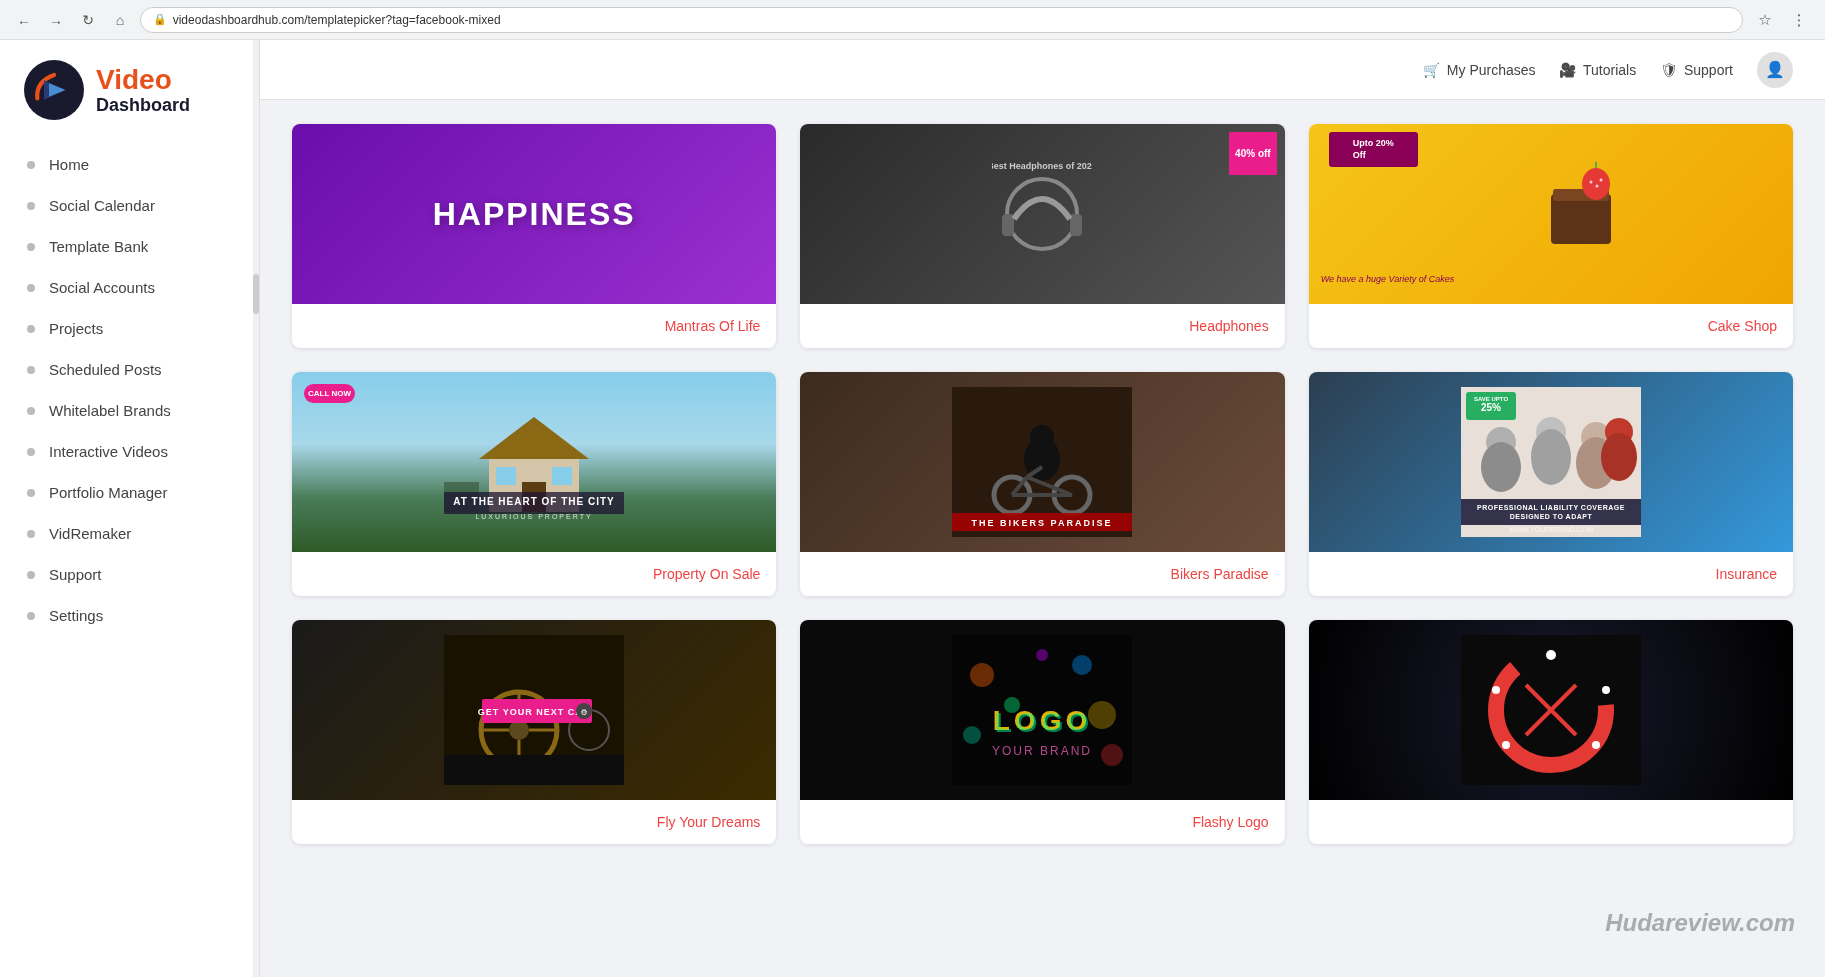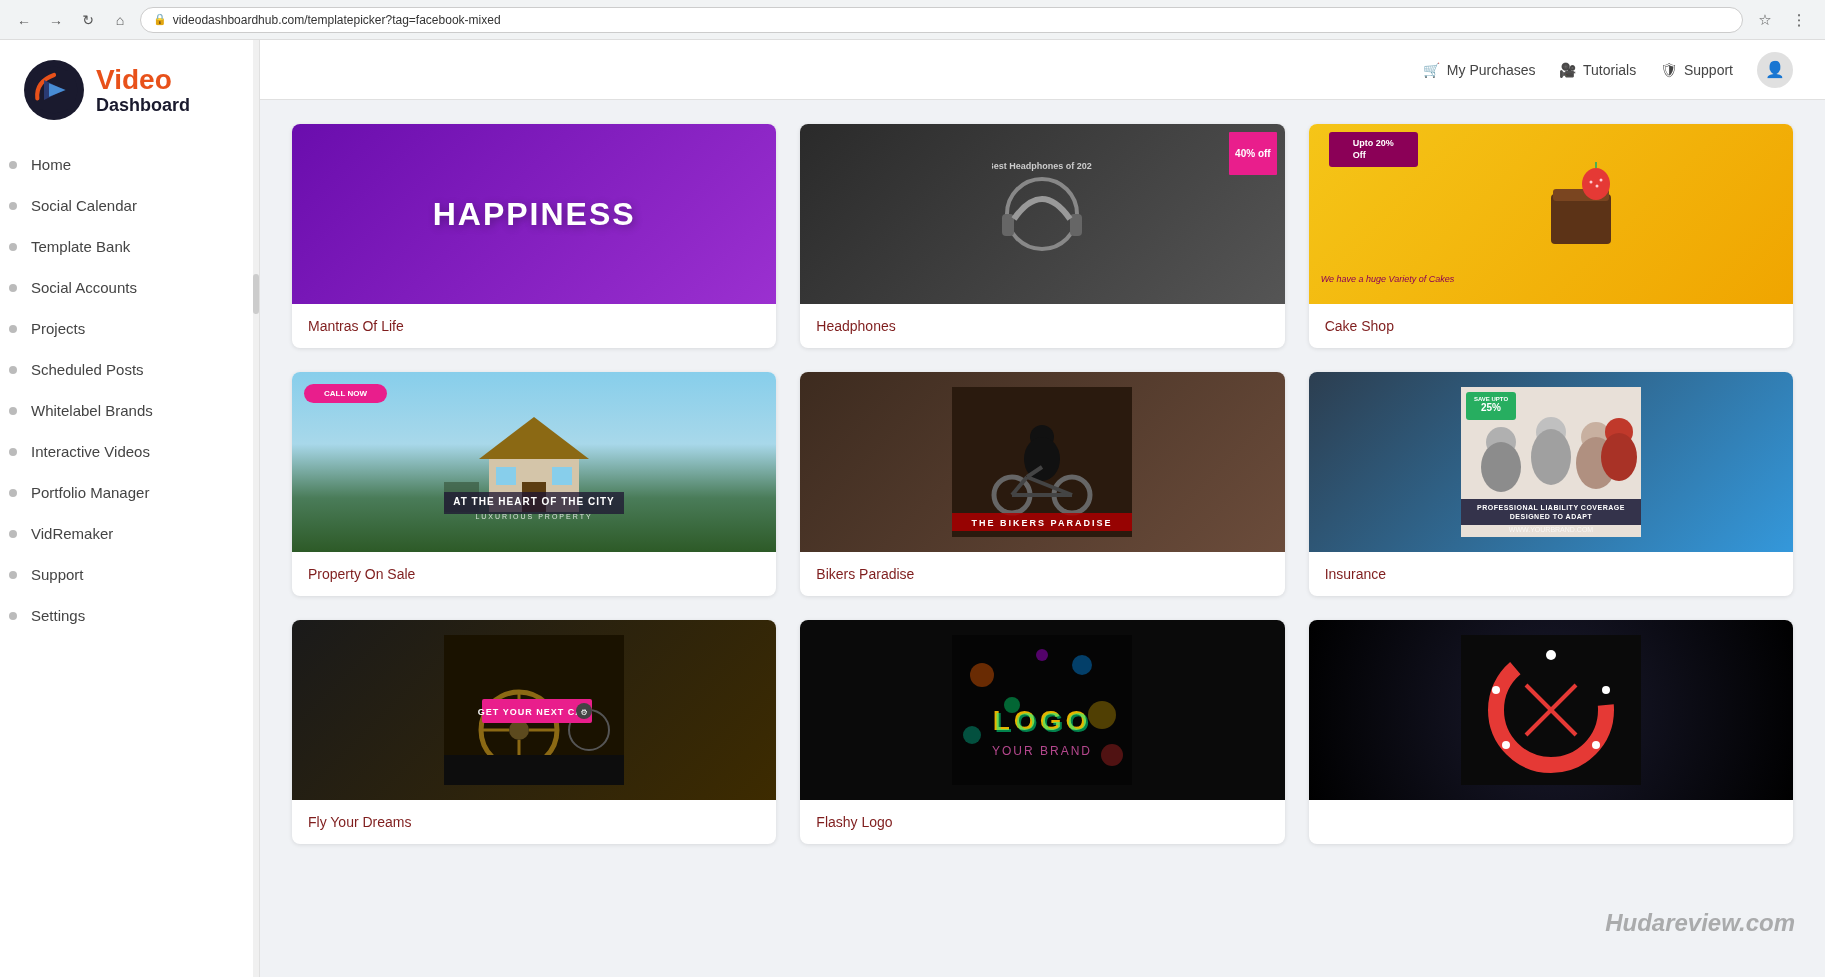--- a/index.html
+++ b/index.html
@@ -102,21 +102,21 @@
       height: 40px;
       background: #ccc;
       border-radius: 3px;
     }
 
     .nav-menu { padding: 8px 0; flex: 1; }
     .nav-item {
       display: flex;
       align-items: center;
       gap: 14px;
-      padding: 12px 9px;
+      padding: 12px 27px;
       cursor: pointer;
       color: #444;
       font-size: 15px;
       transition: background 0.15s;
     }
     .nav-dot {
       width: 8px; height: 8px;
       border-radius: 50%;
       background: #bbb;
       flex-shrink: 0;
@@ -180,23 +180,23 @@
     .template-thumb {
       width: 100%;
       height: 180px;
       position: relative;
       overflow: hidden;
       display: flex; align-items: center; justify-content: center;
     }
 
     .template-label {
       padding: 14px 16px;
-      text-align: left;
+      text-align: right;
       font-size: 14px;
-      color: #7f1d1d;
+      color: #ef4444;
       font-weight: 500;
     }
 
     
     .thumb-happiness {
       background: linear-gradient(135deg, #6a0dad, #9b30d0);
     }
     .thumb-happiness-text {
       color: #fff; font-size: 32px; font-weight: 900; letter-spacing: 2px;
       text-shadow: 2px 2px 8px rgba(0,0,0,0.3);
@@ -226,21 +226,21 @@
       color: #8B0057; font-size: 9px; font-style: italic;
     }
 
     .thumb-property {
       background: linear-gradient(180deg, #87CEEB 0%, #a8d8ea 40%, #4a7c59 70%, #2d5a27 100%);
       position: relative;
     }
     .property-callnow {
       position: absolute; top: 12px; left: 12px;
       background: #e91e8c; color: #fff; font-size: 8px; font-weight: 700;
-      padding: 5px 20px; border-radius: 50px; text-transform: uppercase;
+      padding: 5px 4px; border-radius: 50px; text-transform: uppercase;
     }
 
     .thumb-bikers {
       background: linear-gradient(135deg, #3d2b1f, #6b4c3b);
       position: relative;
     }
 
     .thumb-insurance {
       background: linear-gradient(135deg, #2c3e50, #3498db);
       position: relative;

